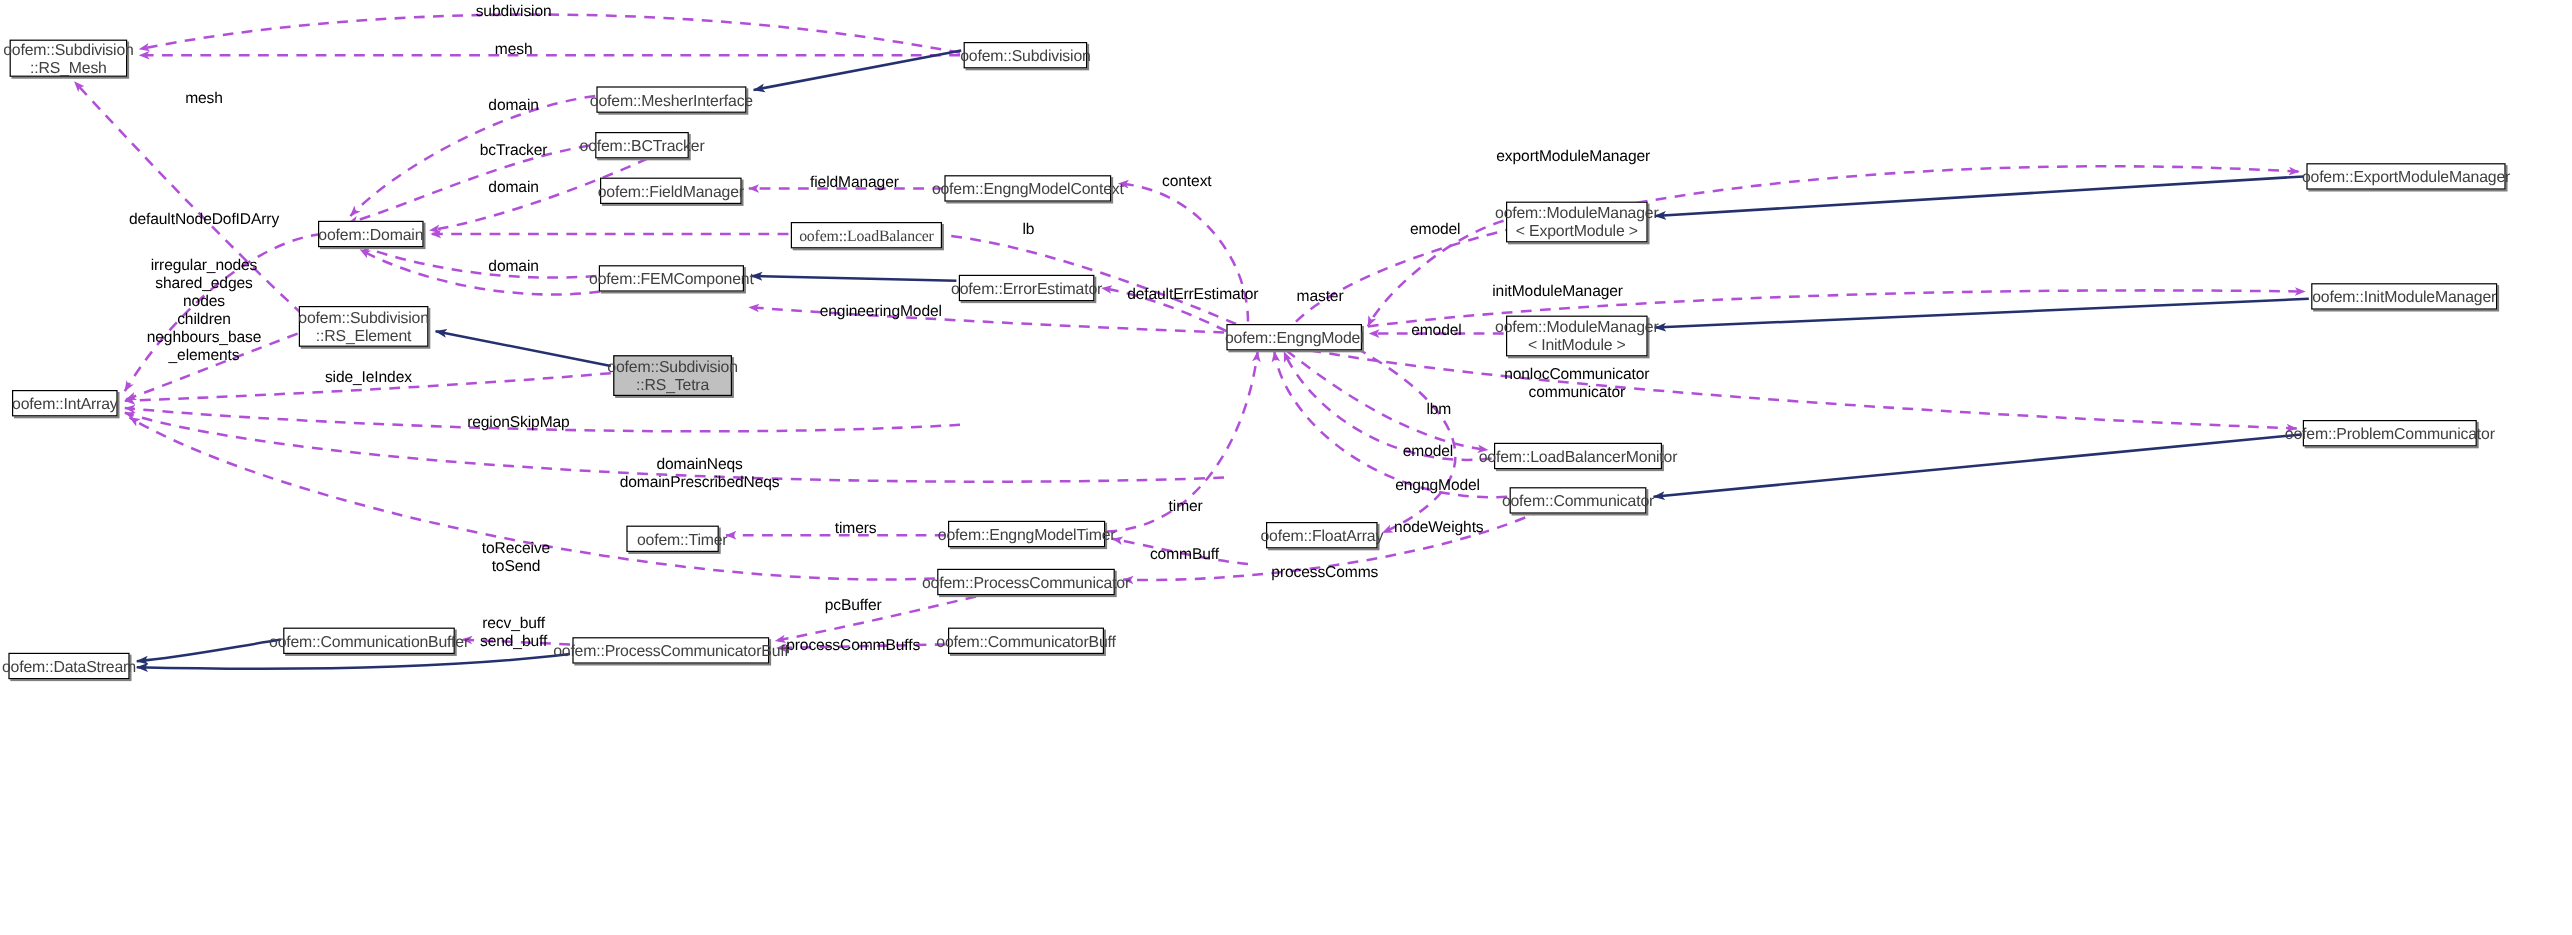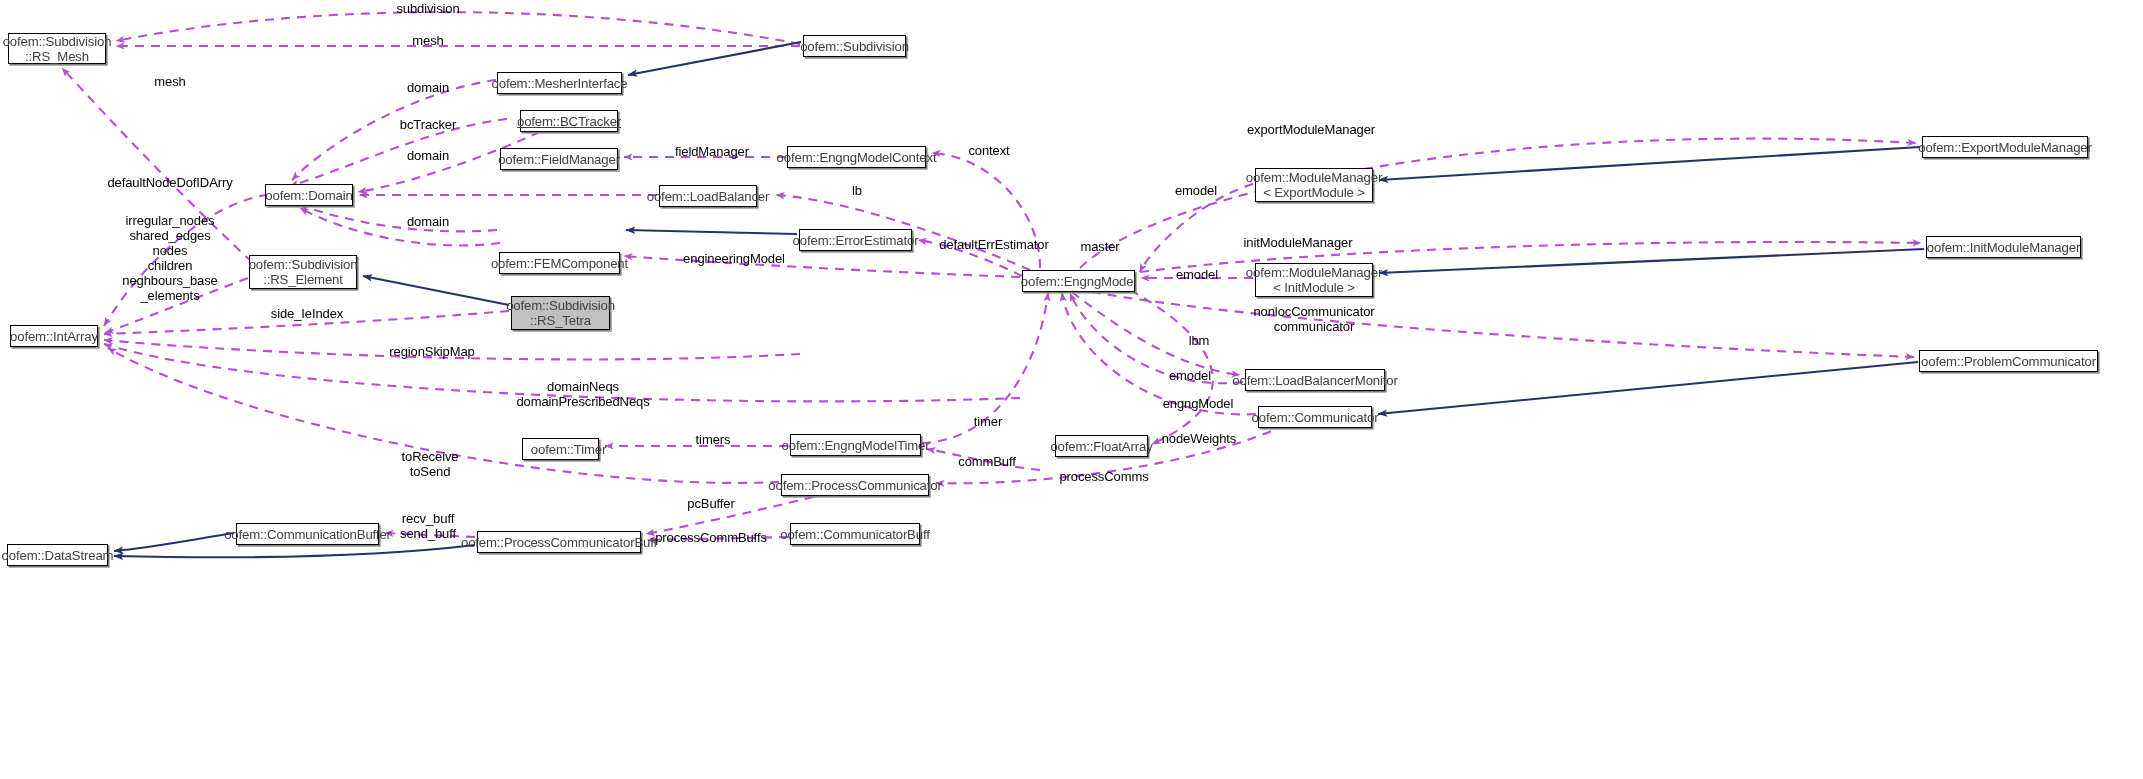--- a/index.html
+++ b/index.html
@@ -164,55 +164,55 @@
     </g>
   </svg>
 
   <div class="node" style="left:8px; top:33px; width:98px; height:31px;">oofem::Subdivision
 ::RS_Mesh</div>
 
   <div class="node" style="left:803px; top:35px; width:103px; height:22px;">oofem::Subdivision</div>
 
   <div class="node" style="left:497px; top:72px; width:125px; height:22px;">oofem::MesherInterface</div>
 
-  <div class="node" style="left:520px; top:110px; width:98px; height:22px;text-decoration:underline;">oofem::BCTracker</div>
+  <div class="node" style="left:496px; top:110px; width:78px; height:22px;">oofem::BCTracker</div>
 
   <div class="node" style="left:500px; top:148px; width:118px; height:22px;">oofem::FieldManager</div>
 
   <div class="node" style="left:787px; top:146px; width:139px; height:22px;">oofem::EngngModelContext</div>
 
   <div class="node" style="left:1922px; top:136px; width:166px; height:22px;">oofem::ExportModuleManager</div>
 
   <div class="node" style="left:1255px; top:168px; width:118px; height:34px;">oofem::ModuleManager
 &lt; ExportModule &gt;</div>
 
   <div class="node" style="left:265px; top:184px; width:88px; height:22px;">oofem::Domain</div>
 
-  <div class="node" style="left:659px; top:185px; width:98px; height:22px;">oofem::LoadBalancer</div>
-
-  <div class="node" style="left:499px; top:221px; width:121px; height:22px;margin-top:31px;">oofem::FEMComponent</div>
+  <div class="node" style="left:659px; top:185px; width:126px; height:22px;font-family:Liberation Serif, serif;">oofem::LoadBalancer</div>
+
+  <div class="node" style="left:499px; top:221px; width:121px; height:22px;">oofem::FEMComponent</div>
 
   <div class="node" style="left:799px; top:229px; width:113px; height:22px;">oofem::ErrorEstimator</div>
 
   <div class="node" style="left:1926px; top:236px; width:155px; height:22px;">oofem::InitModuleManager</div>
 
   <div class="node" style="left:249px; top:255px; width:108px; height:34px;">oofem::Subdivision
 ::RS_Element</div>
 
   <div class="node" style="left:1022px; top:270px; width:113px; height:22px;">oofem::EngngModel</div>
 
   <div class="node" style="left:1255px; top:263px; width:118px; height:34px;">oofem::ModuleManager
 &lt; InitModule &gt;</div>
 
   <div class="node focus" style="left:511px; top:296px; width:99px; height:34px;">oofem::Subdivision
 ::RS_Tetra</div>
 
   <div class="node" style="left:10px; top:325px; width:88px; height:22px;">oofem::IntArray</div>
 
-  <div class="node" style="left:1919px; top:350px; width:179px; height:22px;">oofem::ProblemCommunicator</div>
+  <div class="node" style="left:1919px; top:350px; width:145px; height:22px;">oofem::ProblemCommunicator</div>
 
   <div class="node" style="left:1245px; top:369px; width:140px; height:22px;">oofem::LoadBalancerMonitor</div>
 
   <div class="node" style="left:1258px; top:406px; width:114px; height:22px;">oofem::Communicator</div>
 
   <div class="node" style="left:522px; top:438px; width:77px; height:22px;padding-left:16px;">oofem::Timer</div>
 
   <div class="node" style="left:790px; top:434px; width:131px; height:22px;">oofem::EngngModelTimer</div>
 
   <div class="node" style="left:1055px; top:435px; width:93px; height:22px;">oofem::FloatArray</div>

